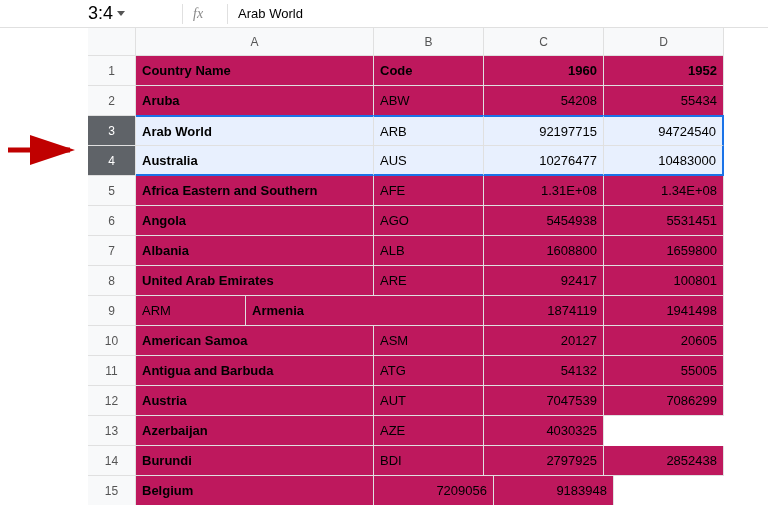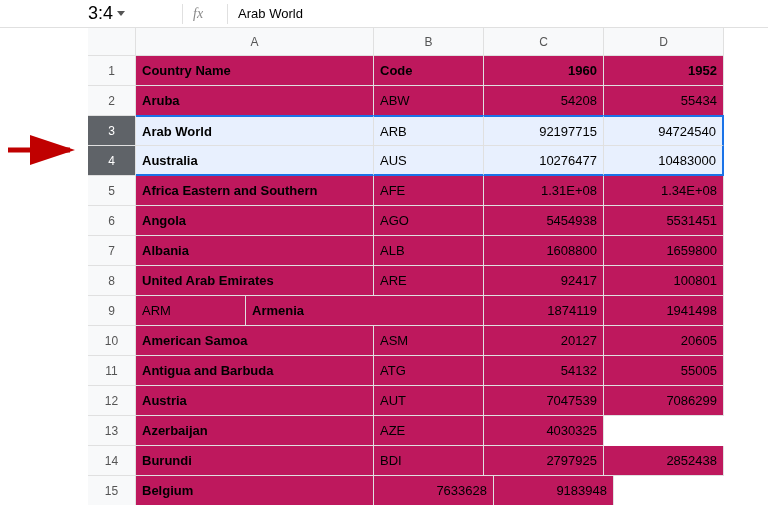--- a/index.html
+++ b/index.html
@@ -252,21 +252,21 @@
       <div class="row">
         <div class="row-header">14</div>
         <div class="cell col-a bold">Burundi</div>
         <div class="cell col-b">BDI</div>
         <div class="cell col-c right">2797925</div>
         <div class="cell col-d right">2852438</div>
       </div>
       <div class="row">
         <div class="row-header">15</div>
         <div class="cell col-a bold">Belgium</div>
-        <div class="cell col-c right">7633628</div>
+        <div class="cell col-c right">7209056</div>
         <div class="cell col-d right">9183948</div>
       </div>
     </div>
 </div>
 
 <svg class="arrow" width="80" height="40">
   <defs>
     <marker id="ah" markerWidth="10" markerHeight="10" refX="8" refY="3" orient="auto">
       <polygon points="0 0, 9 3, 0 6" fill="#c00000"></polygon>
     </marker>

